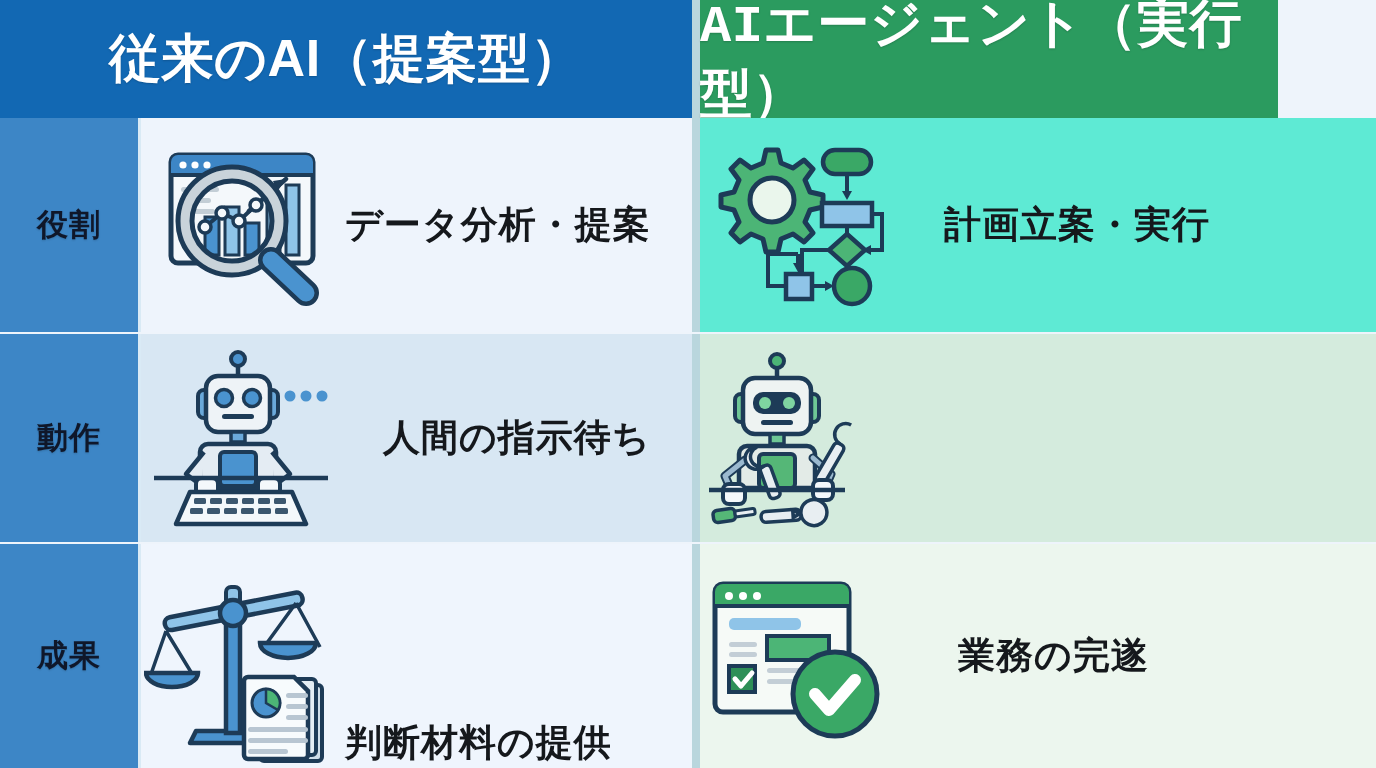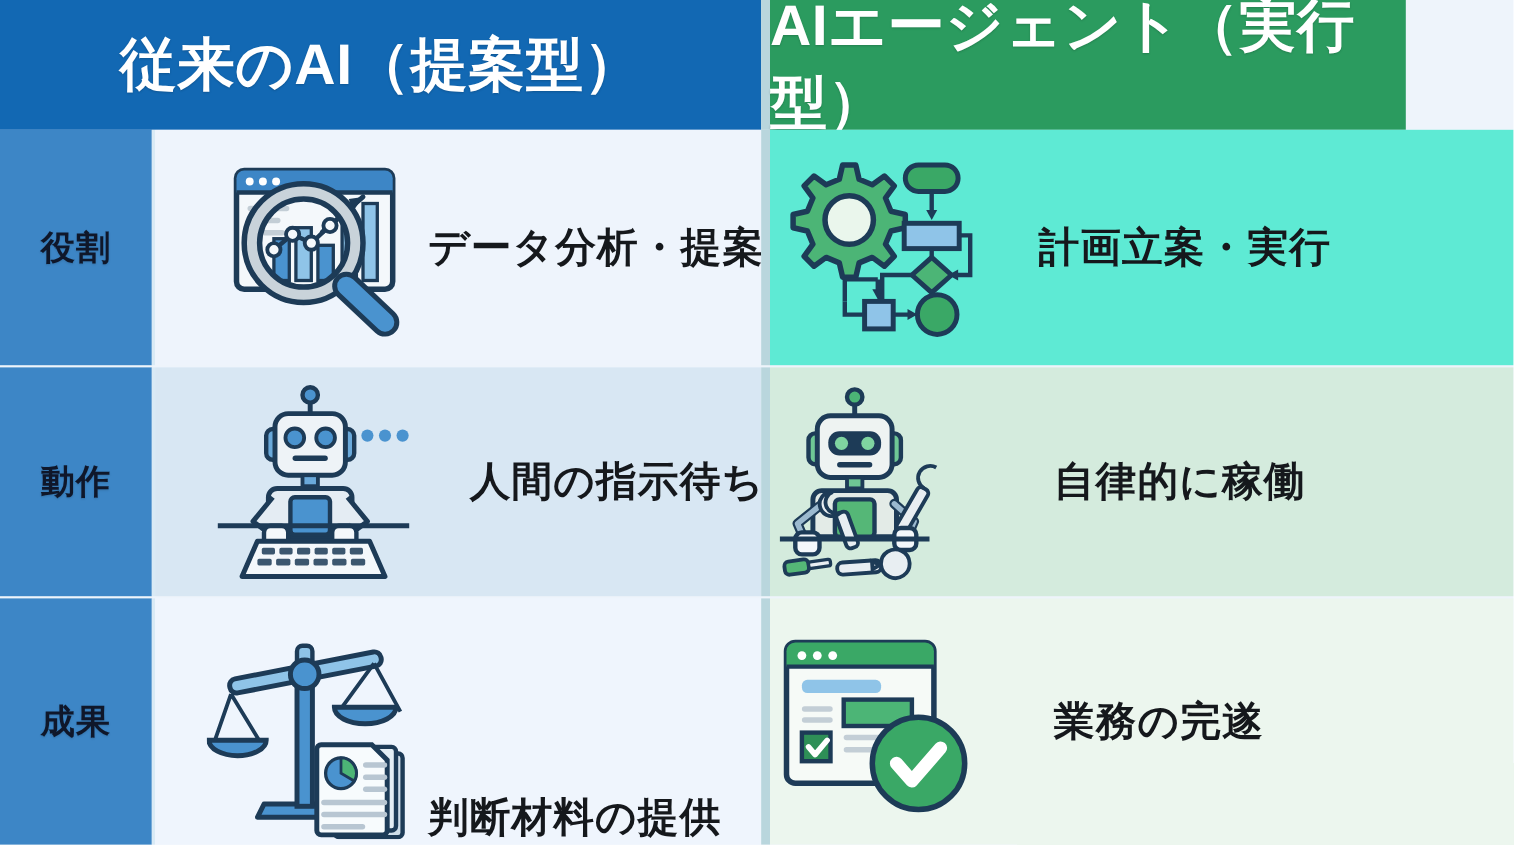--- a/index.html
+++ b/index.html
@@ -33,21 +33,21 @@
     align-items: center;
     justify-content: center;
     color: #ffffff;
     font-weight: bold;
     font-size: 52px;
     letter-spacing: 0.5px;
     text-shadow: 0 1px 2px rgba(0,0,0,0.18);
   }
   .header-left  { width: 692px; background: #1268b3; }
   .header-gap   { width: 8px;   background: #b9d6dd; }
-  .header-right { width: 578px; background: #2b9b5f; }
+  .header-right { width: 578px; background: #2b9b5f; font-family: Liberation Mono, monospace; }
 
   
   .body-grid {
     position: absolute;
     top: 118px; left: 0;
     width: 1376px;
     height: 650px;
   }
   .row {
     position: absolute;
@@ -72,21 +72,21 @@
     text-shadow: 0 1px 2px rgba(0,0,0,0.16);
   }
   .cell-divider { width: 3px; background: #d9eaf5; }
   .col-gap { width: 8px; background: #b9d6dd; }
 
   .content-cell {
     display: flex;
     align-items: center;
     height: 100%;
   }
-  .cell-left  { width: 551px; padding-left: 44px; }
+  .cell-left  { width: 551px; }
   .cell-right { width: 676px; }
 
   
   .row-1 .cell-left  { background: #eef4fc; }
   .row-1 .cell-right { background: #5eead4; }
   .row-2 .cell-left  { background: #d8e7f3; gap: 16px; }
   .row-2 .cell-right { background: #d4ebdd; }
   .row-3 .cell-left  { background: #eff5fd; align-items: flex-end; }
   .row-3 .cell-right { background: #ecf6ee; }
 
@@ -328,21 +328,20 @@
               <rect x="8" y="160" width="22" height="12" rx="4" fill="#55b777" stroke="#1d3b57" stroke-width="3.5"></rect>
               <rect x="30" y="163" width="20" height="6" rx="2" fill="#e8eef2" stroke="#1d3b57" stroke-width="3"></rect>
             </g>
 
             <g transform="rotate(-4 95 166)">
               <rect x="56" y="161" width="40" height="11" rx="5" fill="#e8eef2" stroke="#1d3b57" stroke-width="3.5"></rect>
               <path d="M96 166 a13 13 0 1 0 0 -1 l-8 4 l0 -7 Z" fill="#e8eef2" stroke="#1d3b57" stroke-width="3.5"></path>
             </g>
           </svg>
         </div>
-        <span class="cell-text">自律的に稼働</span>
       </div>
     </div>
 
     <div class="row row-3">
 
       <div class="label-cell">
         <span>成果</span>
       </div>
       <div class="cell-divider"></div>
 

